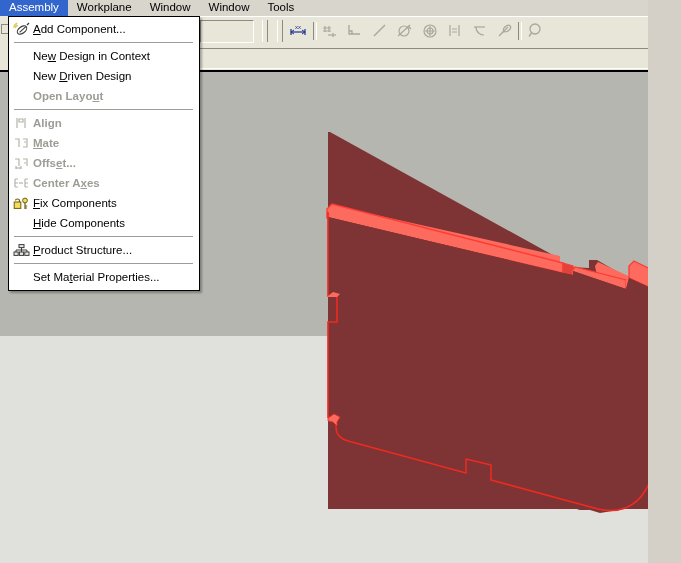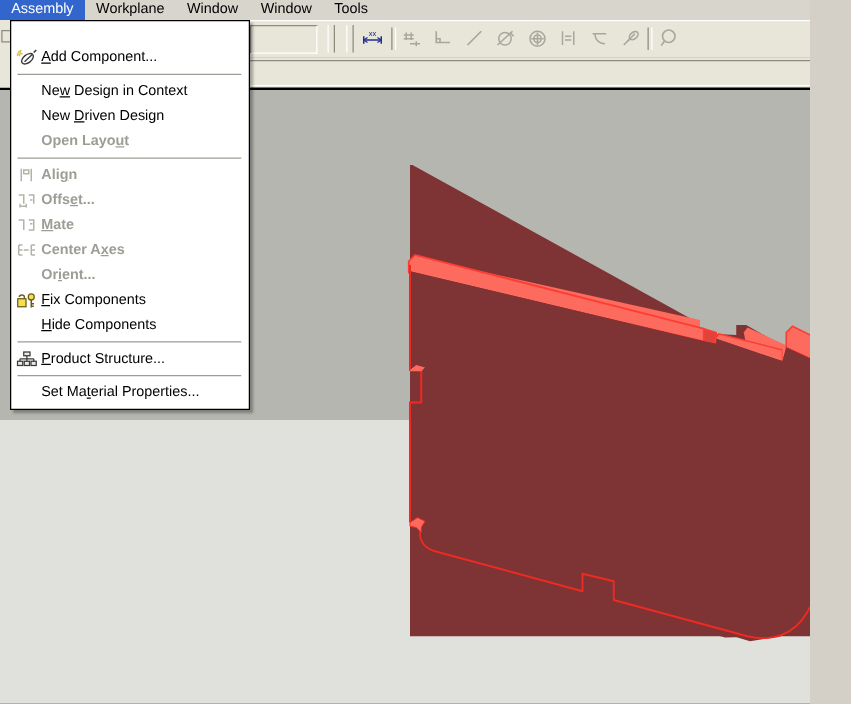--- a/index.html
+++ b/index.html
@@ -109,21 +109,21 @@
 
   
   .dropdown {
     position: absolute;
     left: 8px; top: 16px;
     width: 190px;
     background: #ffffff;
     border: 1px solid #000000;
     box-shadow: 2px 2px 2px rgba(0,0,0,0.30);
     z-index: 60;
-    padding: 19px 0 3px 0;
+    padding: 2px 0 3px 0;
     font-size: 11.5px;
   }
   .mi {
     position: relative;
     display: flex;
     align-items: center;
     height: 20px;
     padding-left: 24px;
     color: #000000;
     white-space: nowrap;
@@ -457,56 +457,53 @@
               <path d="M12 2 L12 12"></path>
             </g>
           </svg>
         </span>
         <span class="mi-label">Ali<u>g</u>n</span>
       </div>
       <div class="mi disabled">
         <span class="mi-icon">
           <svg width="17" height="15" viewBox="0 0 17 15">
             <g stroke="#b5b3a8" stroke-width="1.2" fill="none">
+              <path d="M2 3 L6 3 L6 11"></path>
+              <path d="M10 3 L14 3 L14 11 L10 11"></path>
+              <path d="M11 6 L13 6"></path>
+            </g>
+          </svg>
+        </span>
+        <span class="mi-label"><u>M</u>ate</span>
+      </div>
+      <div class="mi disabled">
+        <span class="mi-icon">
+          <svg width="17" height="15" viewBox="0 0 17 15">
+            <g stroke="#b5b3a8" stroke-width="1.2" fill="none">
               <path d="M2 3 L6 3 L6 10"></path>
               <path d="M3 12 L8 12"></path>
               <path d="M10 3 L14 3 L14 10"></path>
               <path d="M11 7 L13 7"></path>
               <path d="M3 10 L3 13 M8 10 L8 13"></path>
             </g>
           </svg>
         </span>
         <span class="mi-label">Offs<u>e</u>t...</span>
       </div>
       <div class="mi disabled">
         <span class="mi-icon">
           <svg width="17" height="15" viewBox="0 0 17 15">
             <g stroke="#b5b3a8" stroke-width="1.2" fill="none">
-              <path d="M2 3 L6 3 L6 11"></path>
-              <path d="M10 3 L14 3 L14 11 L10 11"></path>
-              <path d="M11 6 L13 6"></path>
-            </g>
-          </svg>
-        </span>
-        <span class="mi-label"><u>M</u>ate</span>
-      </div>
-      <div class="mi disabled">
-        <span class="mi-icon">
-          <svg width="17" height="15" viewBox="0 0 17 15">
-            <g stroke="#b5b3a8" stroke-width="1.2" fill="none">
               <path d="M2 3 L2 11 M2 3 L5 3 M2 7 L5 7 M2 11 L5 11"></path>
               <path d="M6 7 L10 7"></path>
               <path d="M12 3 L12 11 M12 3 L15 3 M12 7 L15 7 M12 11 L15 11"></path>
             </g>
           </svg>
         </span>
         <span class="mi-label">Center A<u>x</u>es</span>
-      </div>
-      <div class="mi disabled">
-        <span class="mi-label">Or<u>i</u>ent...</span>
       </div>
       <div class="mi">
         <span class="mi-icon">
           <svg width="17" height="15" viewBox="0 0 17 15">
             <path d="M2.5 4.5 C2.5 2.5 6.5 2.5 6.5 4.5 L6.5 6" fill="none" stroke="#6b5c12" stroke-width="1.2"></path>
             <rect x="1.2" y="6" width="6.6" height="6.4" fill="#f5dd55" stroke="#6b5c12" stroke-width="1"></rect>
             <circle cx="12" cy="4.5" r="2.4" fill="#f5dd55" stroke="#6b5c12" stroke-width="1"></circle>
             <path d="M12 7 L12 13 M12 10 L14.2 10 M12 12 L14 12" stroke="#6b5c12" stroke-width="1.2" fill="none"></path>
           </svg>
         </span>

